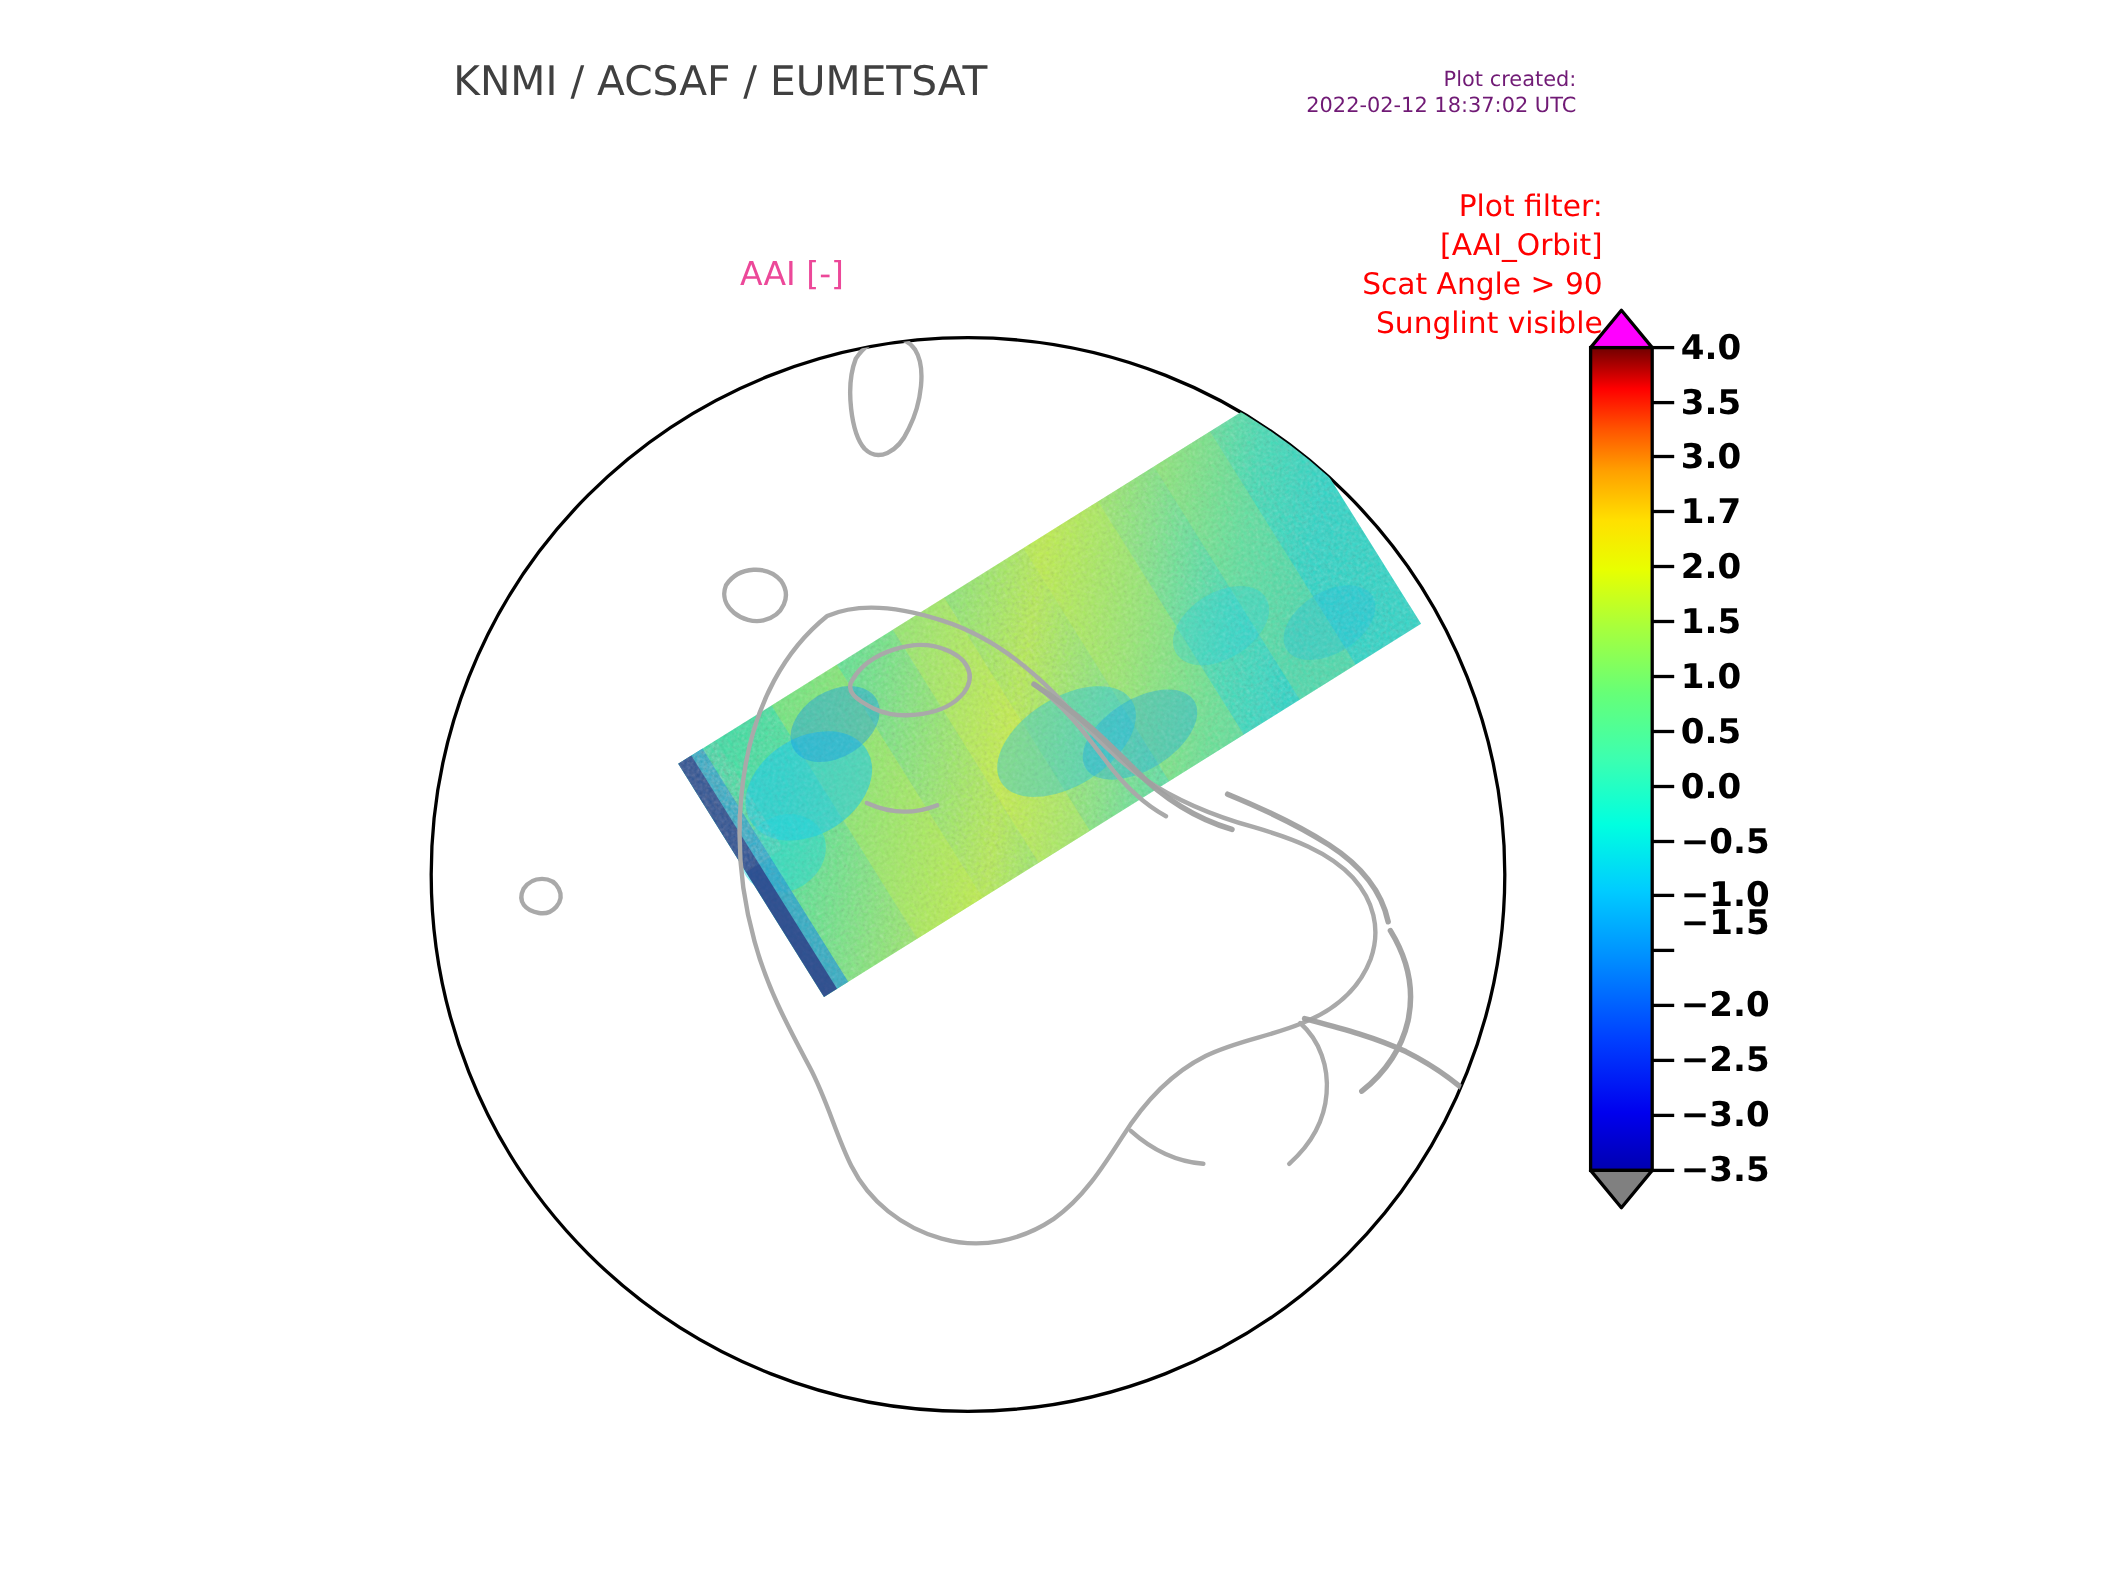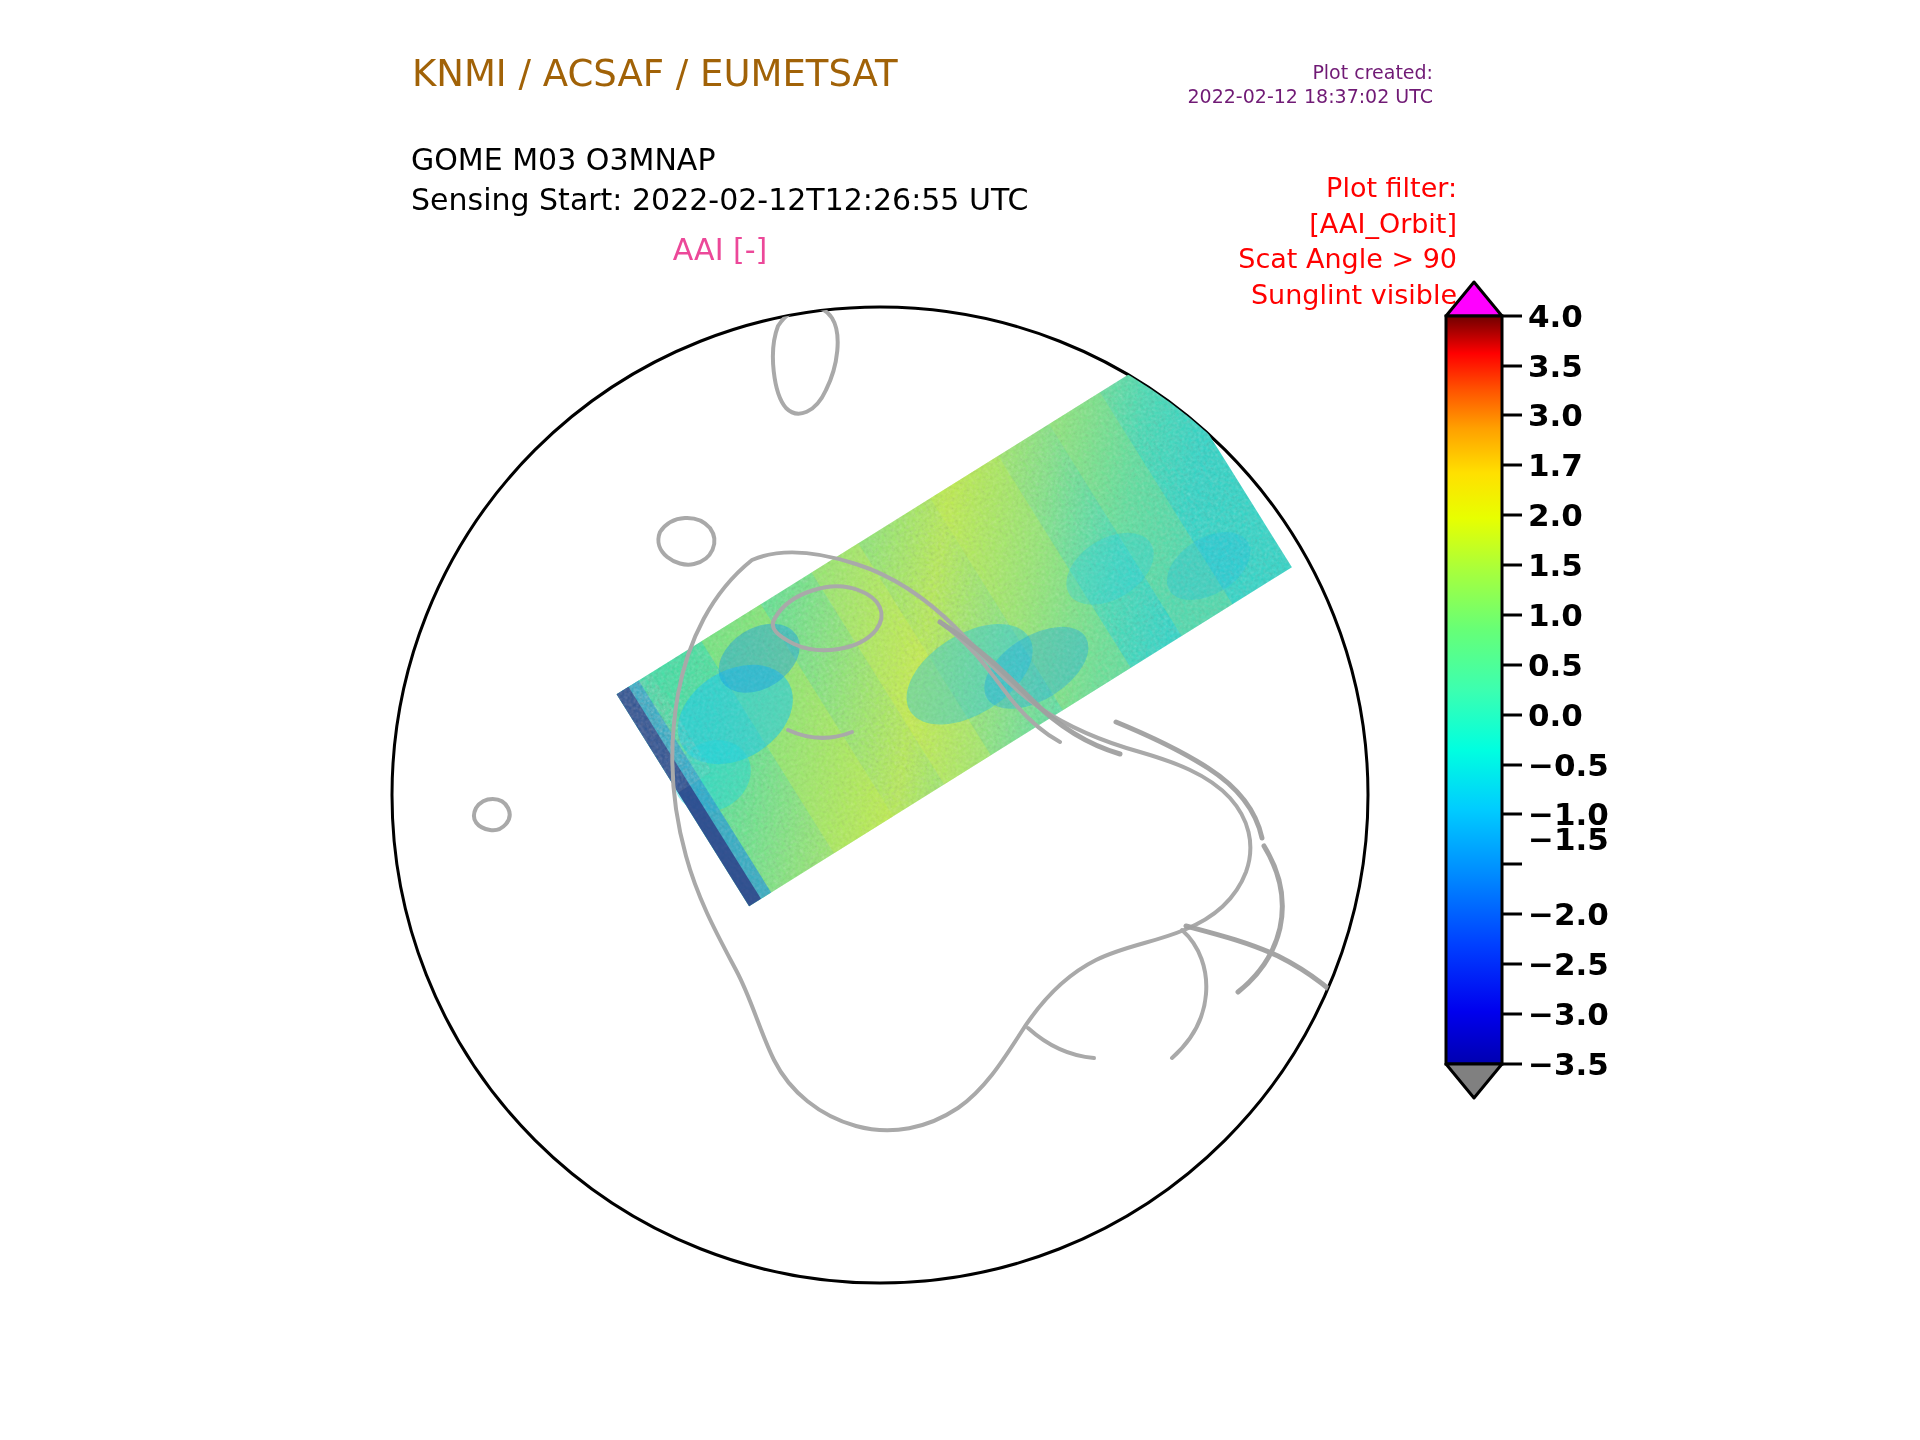--- a/index.html
+++ b/index.html
@@ -21,21 +21,21 @@
     height: 1440px;
     background: #ffffff;
   }
 
   
   .org-title {
     position: absolute;
     left: 412px;
     top: 52px;
     font-size: 37px;
-    color: #a16207;
+    color: #404040;
     white-space: nowrap;
     letter-spacing: 0px;
   }
   .created-block {
     position: absolute;
     right: 487px;
     top: 60px;
     text-align: right;
     font-size: 19px;
     color: #701a75;
@@ -104,24 +104,20 @@
 
 <div id="page">
 
   <div class="org-title">KNMI / ACSAF / EUMETSAT</div>
 
   <div class="created-block">
     <div>Plot created:</div>
     <div>2022-02-12 18:37:02 UTC</div>
   </div>
 
-  <div class="product-block">
-    <div>GOME M03 O3MNAP</div>
-    <div>Sensing Start: 2022-02-12T12:26:55 UTC</div>
-  </div>
 
   <div class="aai-subtitle">AAI [-]</div>
 
   <div class="filter-block">
     <div>Plot filter:</div>
     <div>[AAI_Orbit]</div>
     <div>Scat Angle &gt; 90</div>
     <div>Sunglint visible</div>
   </div>
 

